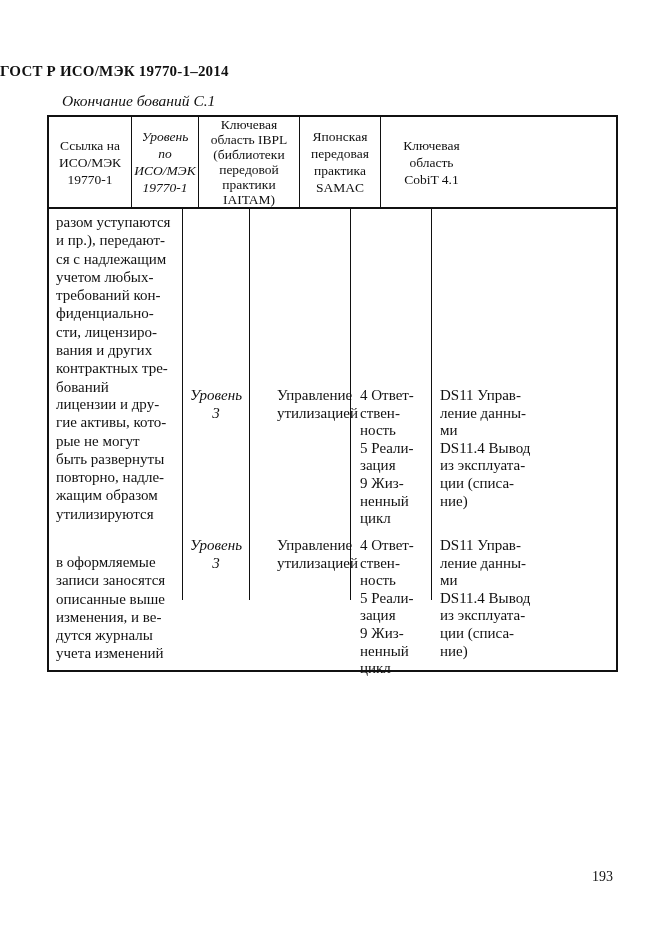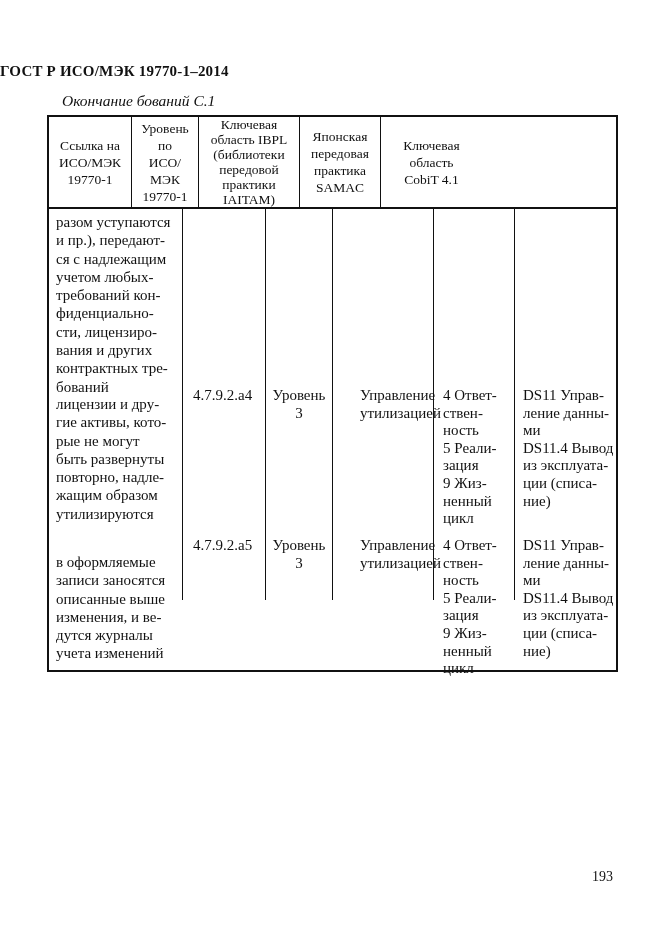--- a/index.html
+++ b/index.html
@@ -46,21 +46,21 @@
     display: flex;
     height: 391px;
   }
   .hcell, .bcell {
     border-right: 1px solid #111111;
     position: relative;
   }
   .hcell:last-child, .bcell:last-child { border-right: none; }
   .c1 { width: 134px; }
   .c2 { width: 83px; }
-  .c3 { width: 67px; }
+  .c3 { width: 67px; font-style: italic; }
   .c4 { width: 101px; }
   .c5 { width: 81px; }
   .c6 { width: 101px; }
   .hcell {
     display: flex;
     flex-direction: column;
     justify-content: center;
     align-items: center;
     text-align: center;
     font-size: 13.5px;
@@ -146,24 +146,20 @@
 повторно, надле-
 жащим образом
 утилизируются</div>
       <div class="blk t-b3">в оформляемые
 записи заносятся
 описанные выше
 изменения, и ве-
 дутся журналы
 учета изменений</div>
     </div>
-    <div class="bcell c2">
-      <div class="blk t-r2">4.7.9.2.a4</div>
-      <div class="blk t-r3">4.7.9.2.a5</div>
-    </div>
     <div class="bcell c3">
       <div class="blk t-r2">Уровень
 3</div>
       <div class="blk t-r3">Уровень
 3</div>
     </div>
     <div class="bcell c4">
       <div class="blk t-r2">Управление
 утилизацией</div>
       <div class="blk t-r3">Управление

